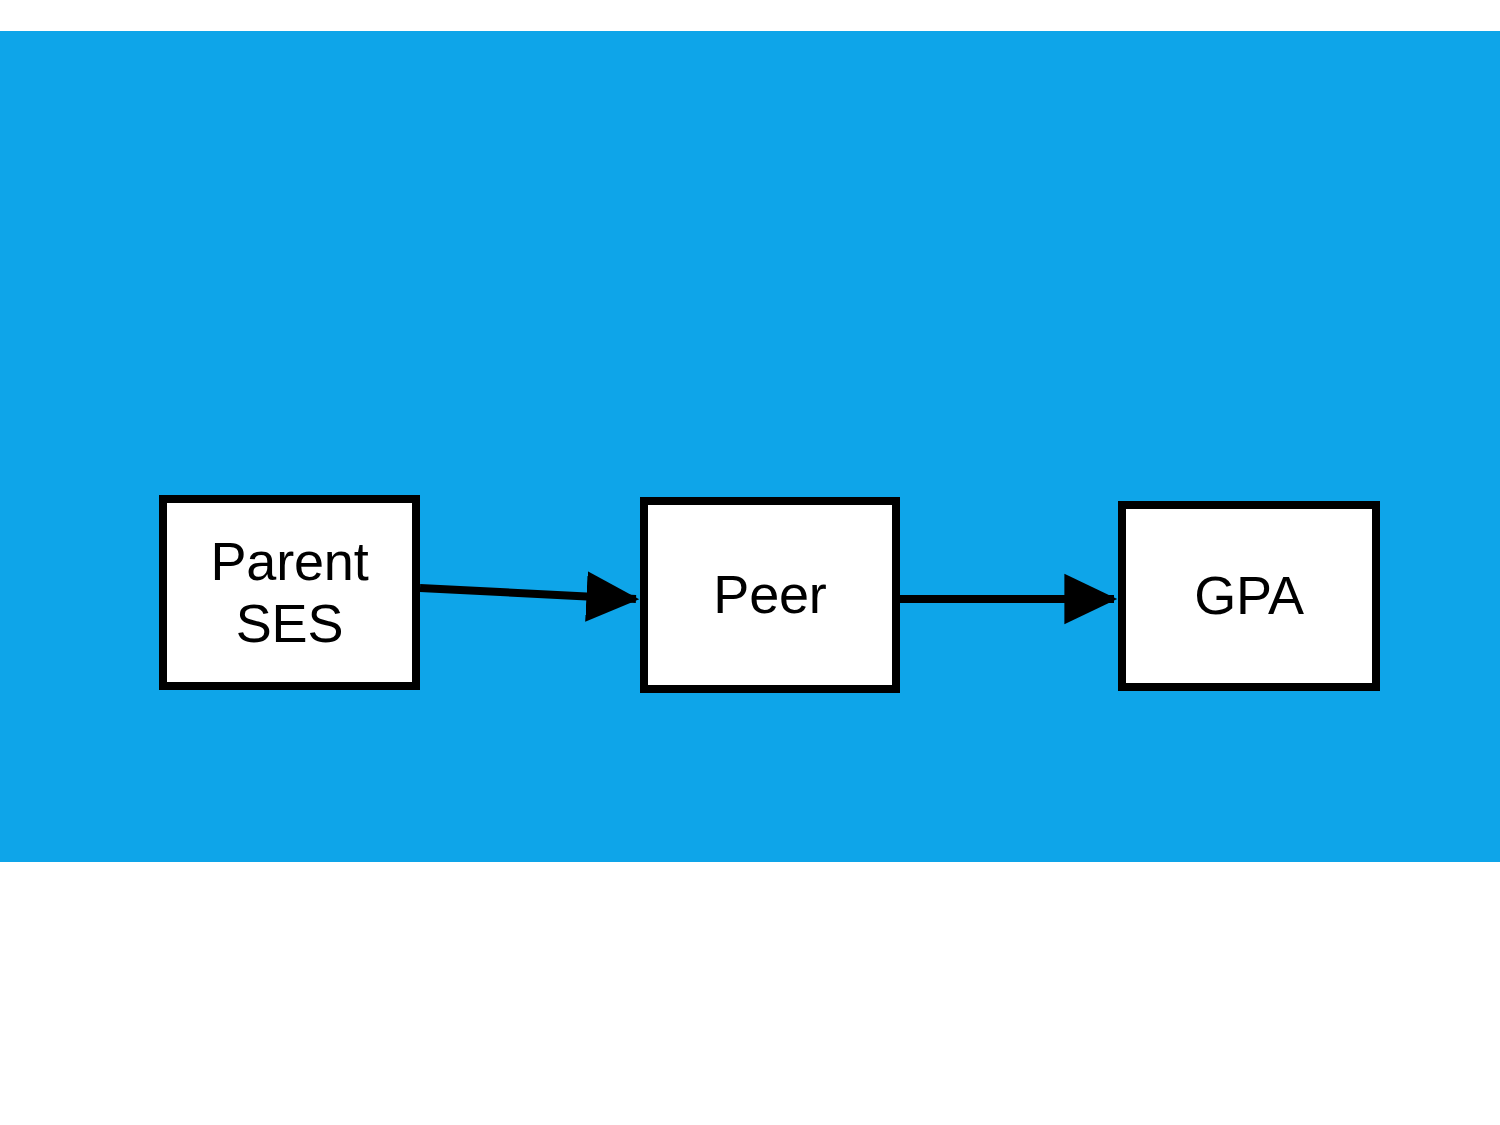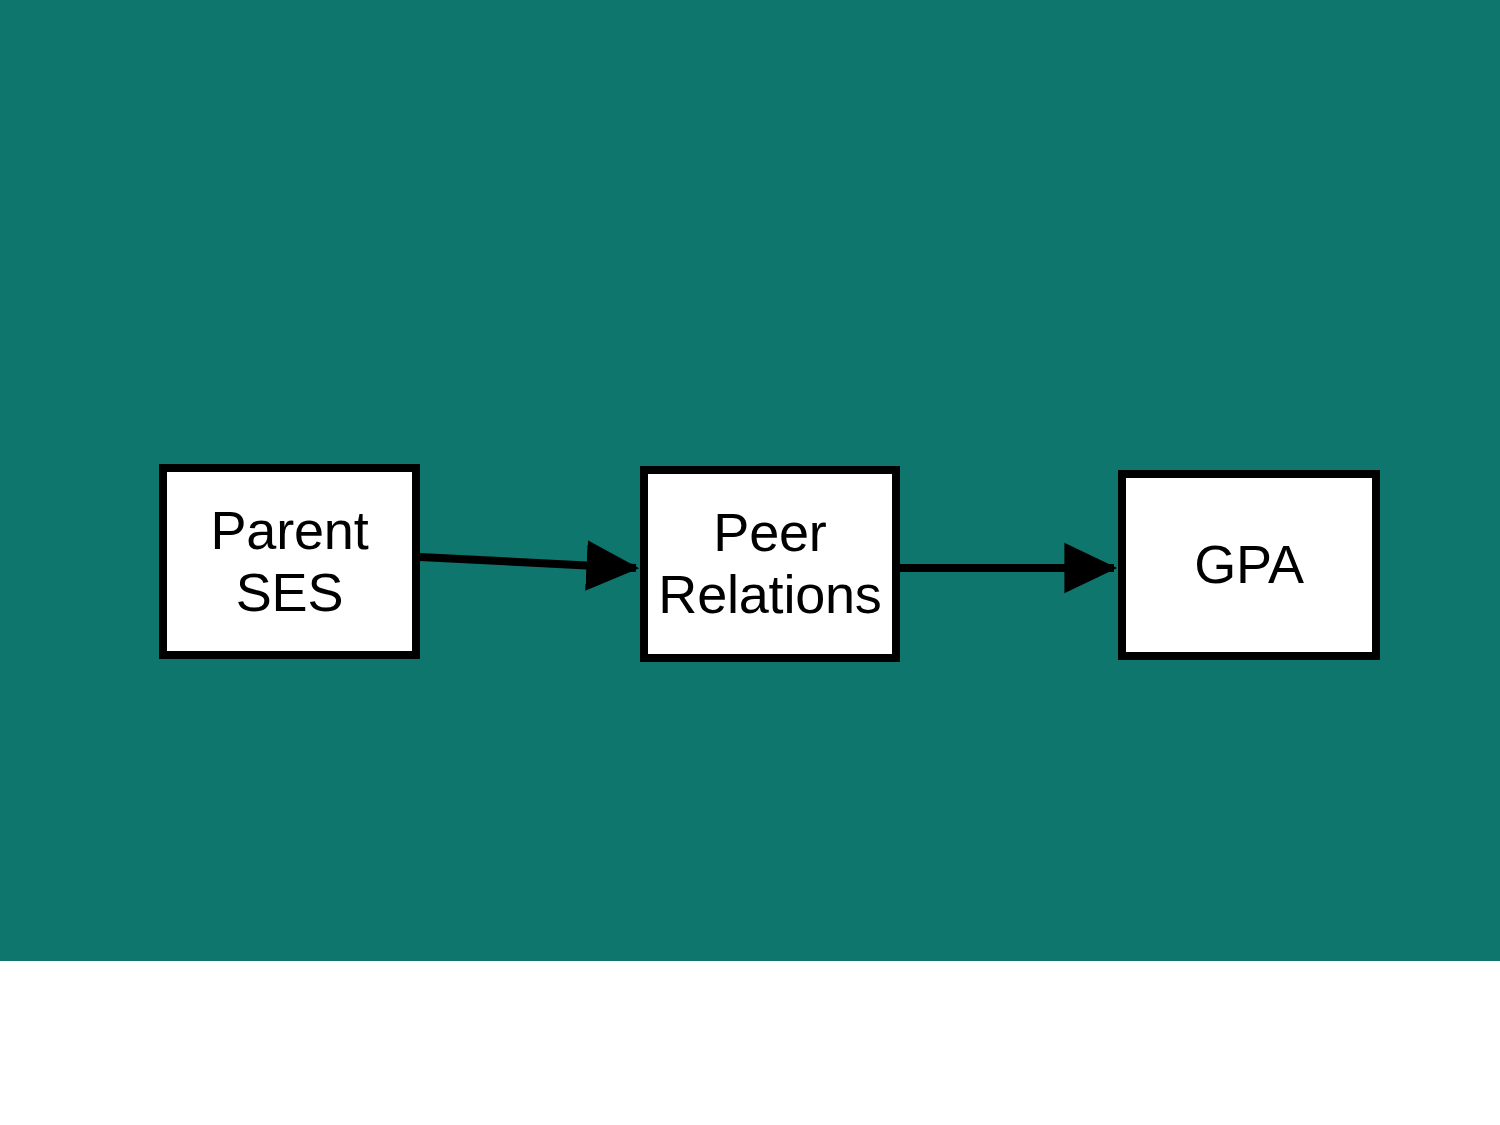--- a/index.html
+++ b/index.html
@@ -6,23 +6,24 @@
     margin: 0;
     padding: 0;
     background: #ffffff;
   }
   body {
     font-family: "Liberation Sans", sans-serif;
   }
   #canvas {
     position: relative;
     width: 1500px;
-    height: 961px;
-    background: #0f766e;
+    height: 831px;
+    background: #0ea5e9;
     overflow: hidden;
+    margin-top: 31px;
   }
   .node-box {
     position: absolute;
     box-sizing: border-box;
     background: #ffffff;
     border: 8px solid #000000;
     display: flex;
     flex-direction: column;
     align-items: center;
     justify-content: center;
@@ -61,20 +62,19 @@
     <line x1="900" y1="568" x2="1114" y2="568" stroke="#000000" stroke-width="8" marker-end="url(#arrowhead)"></line>
   </svg>
 
   <div class="node-box" style="left:159px; top:464px; width:261px; height:195px;">
     <span class="node-line">Parent</span>
     <span class="node-line">SES</span>
   </div>
 
   <div class="node-box" style="left:640px; top:466px; width:260px; height:196px;">
     <span class="node-line">Peer</span>
-    <span class="node-line">Relations</span>
   </div>
 
   <div class="node-box" style="left:1118px; top:470px; width:262px; height:190px;text-align:right;">
     <span class="node-line">GPA</span>
   </div>
 
 </div>
 
 </body></html>

